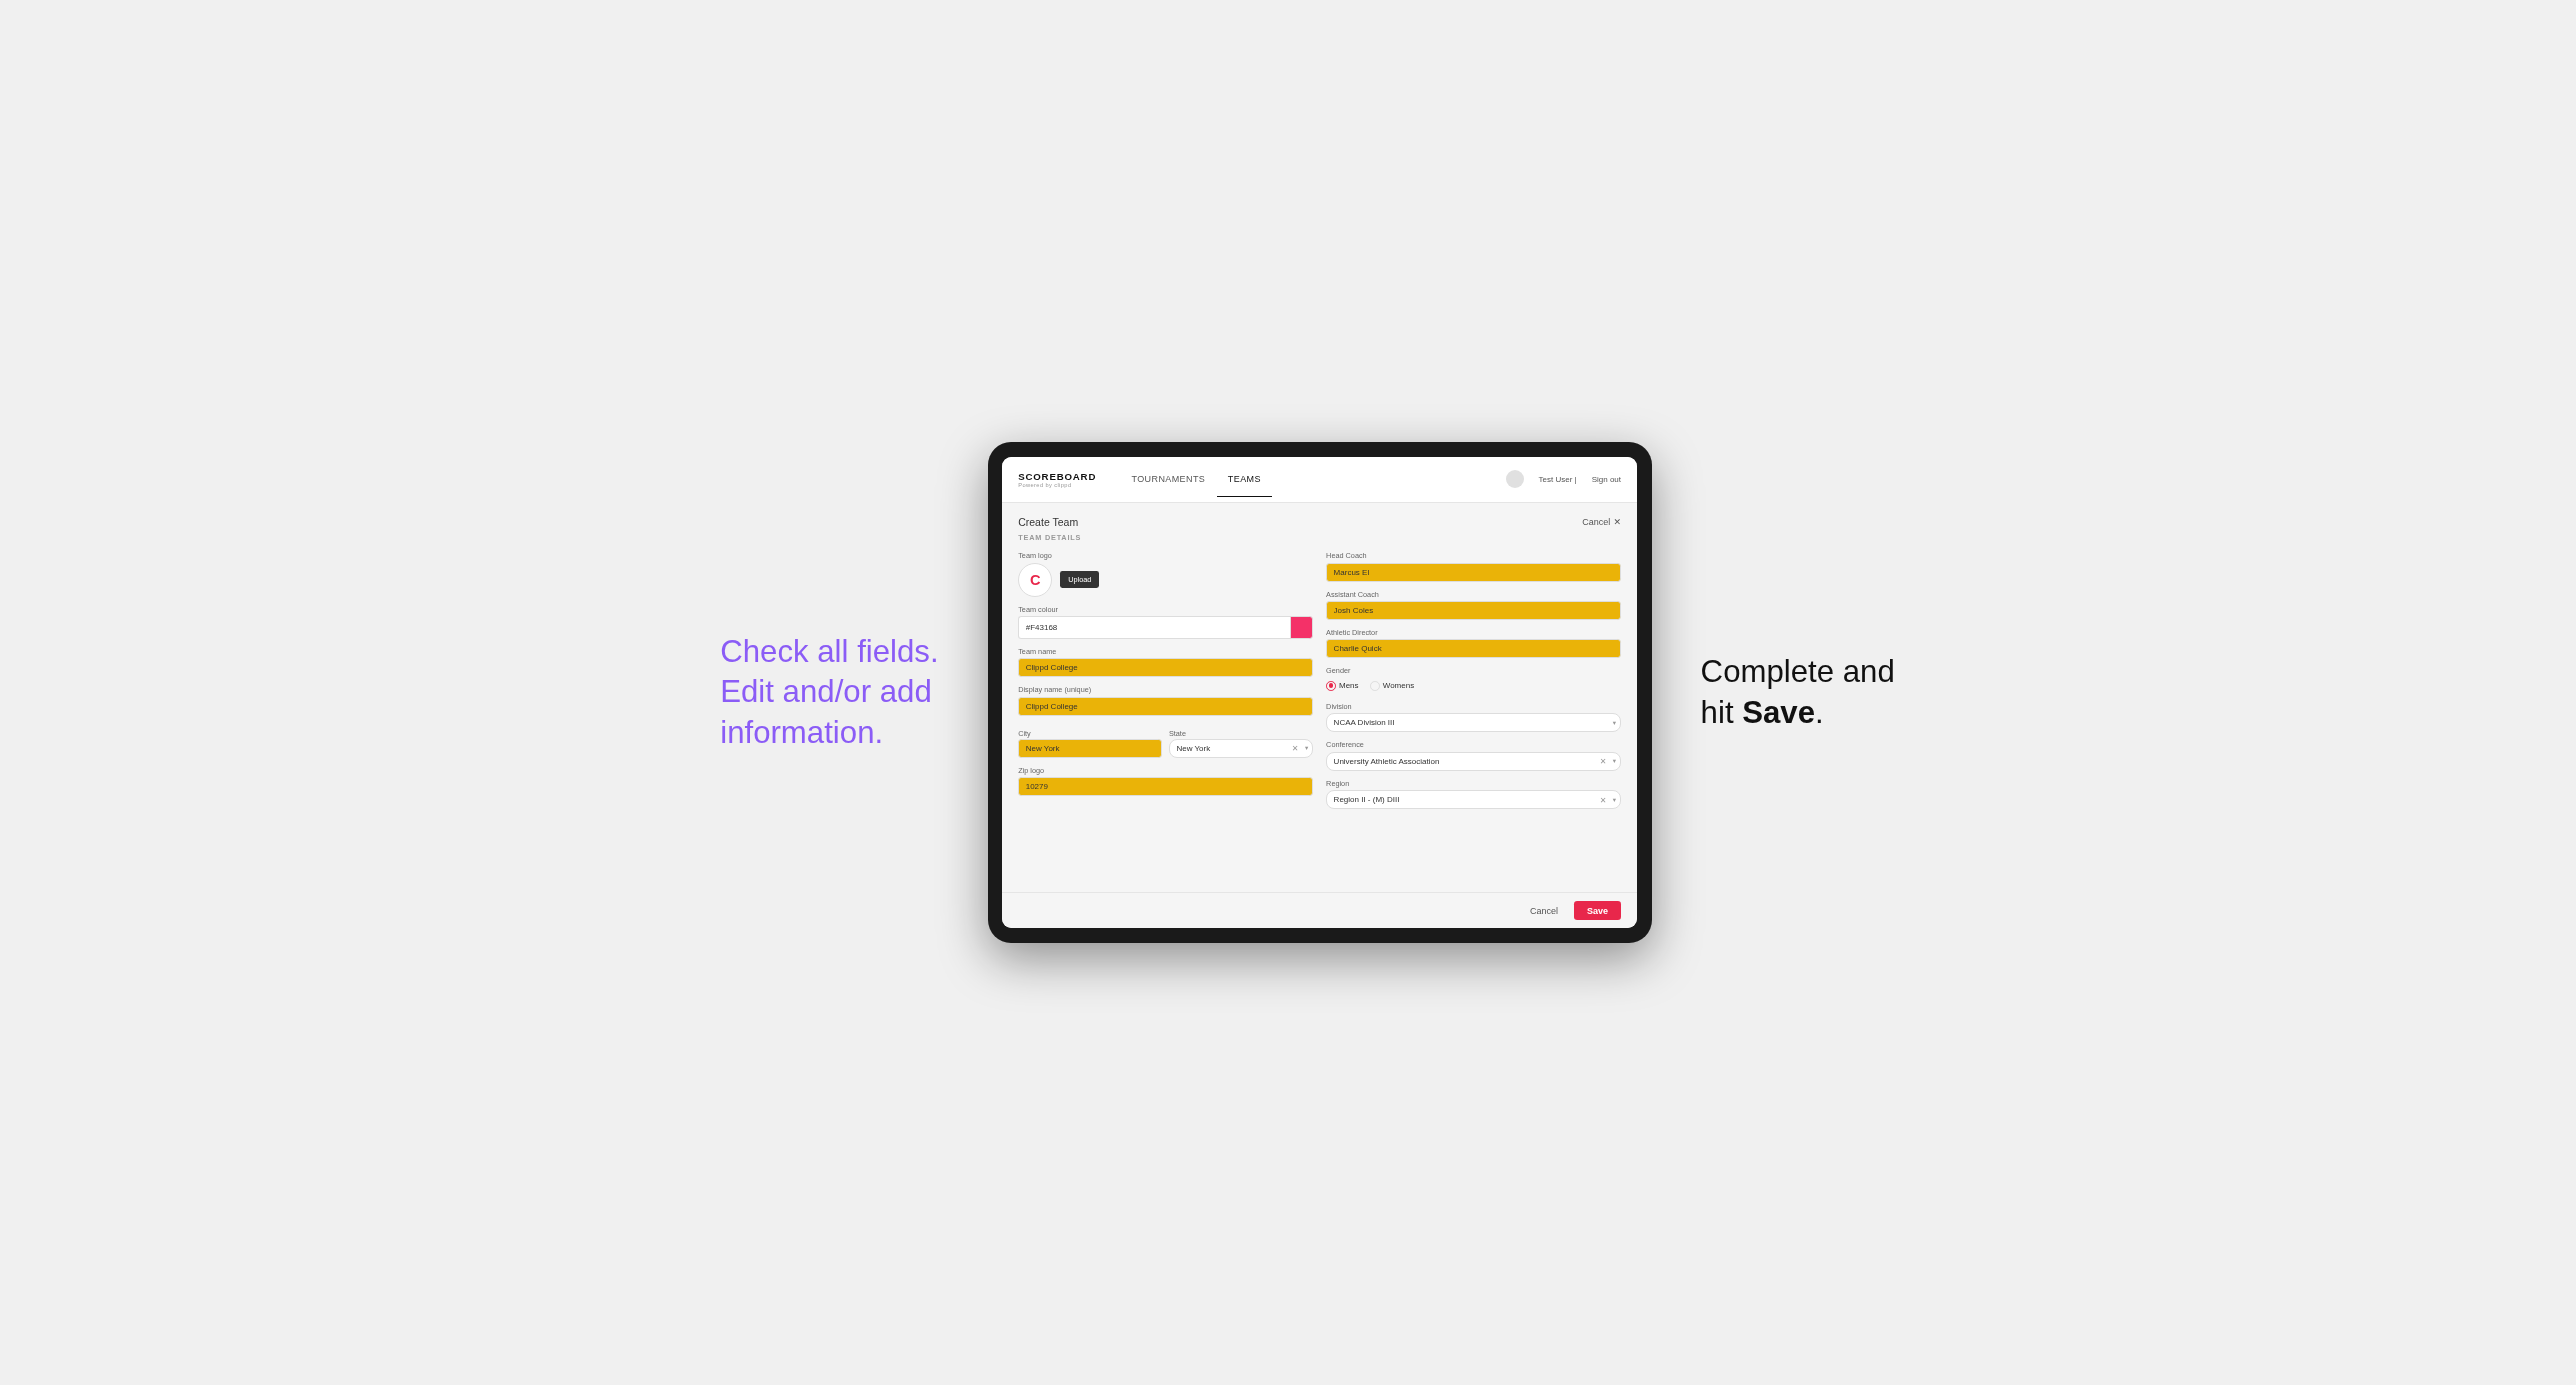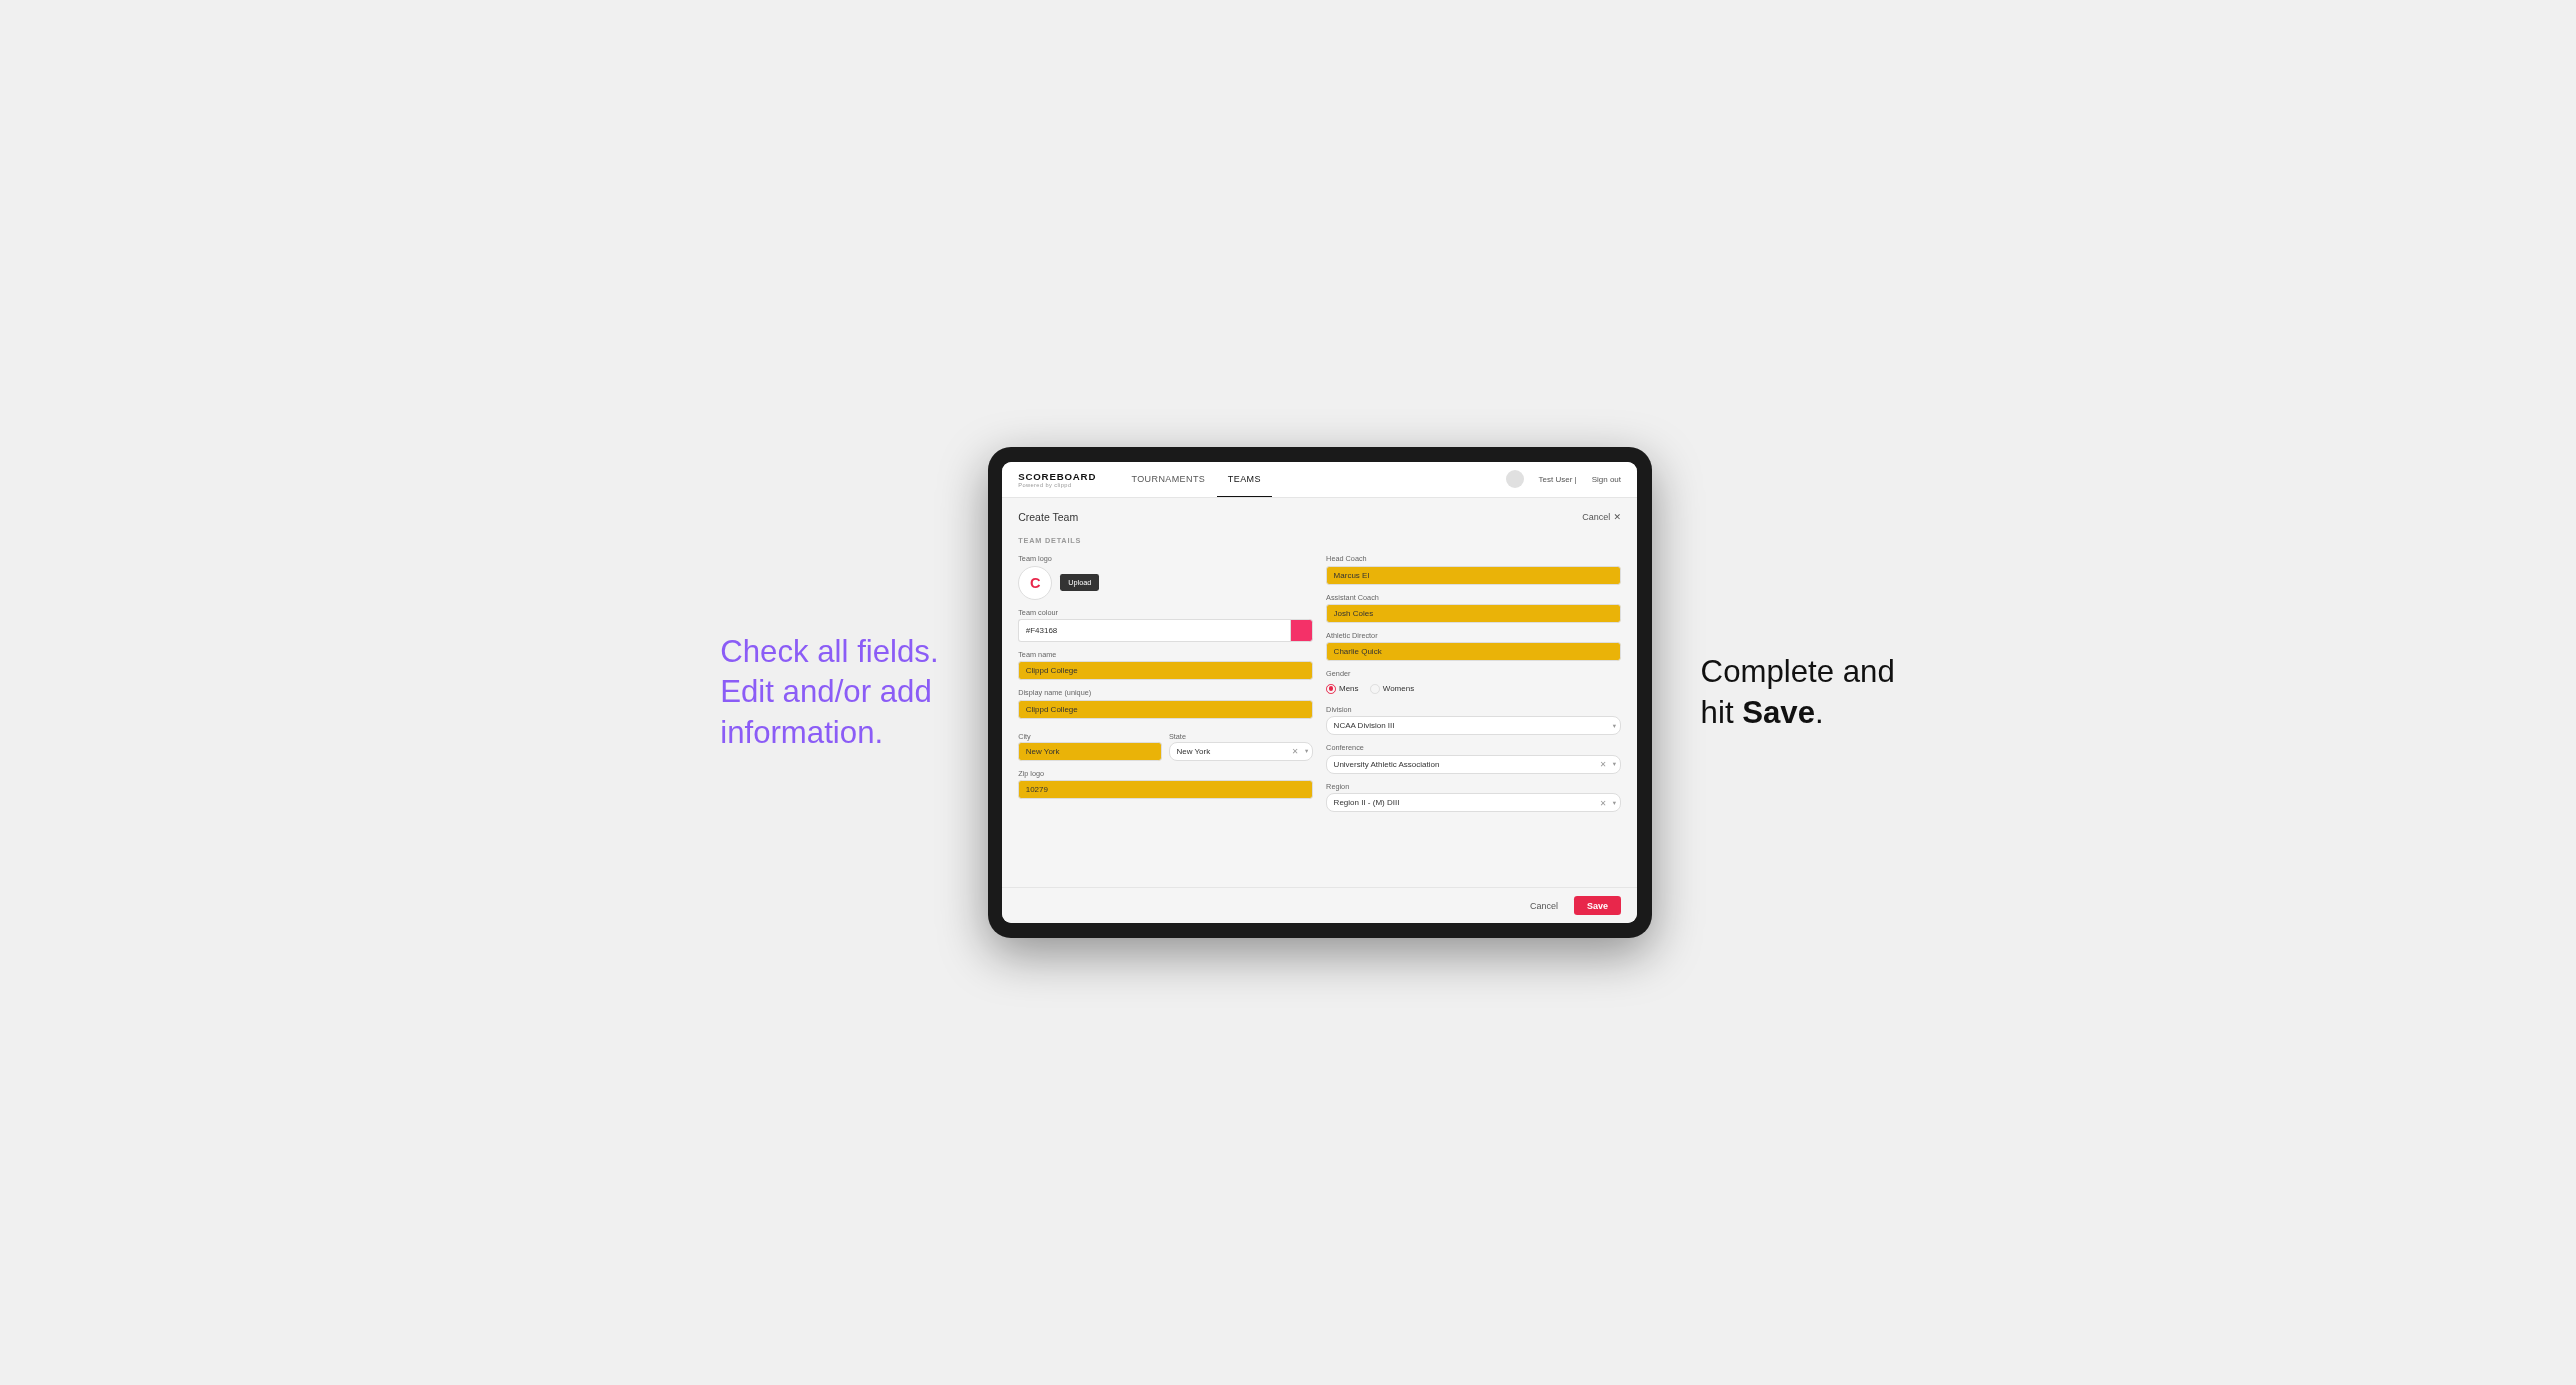--- a/index.html
+++ b/index.html
@@ -63,21 +63,21 @@
       width: 100%;
     }
 
     
     .navbar {
       background: #fff;
       border-bottom: 0.8px solid #e5e5e5;
       display: flex;
       align-items: center;
       padding: 0 16px;
-      height: 36px;
+      height: 46px;
     }
 
     .navbar-logo {
       display: flex;
       flex-direction: column;
       margin-right: 24px;
     }
 
     .navbar-logo-title {
       font-size: 9.7px;
@@ -142,21 +142,21 @@
     .main-content {
       background: #f5f5f5;
       padding: 13px 16px;
       min-height: 389px;
     }
 
     .page-header {
       display: flex;
       justify-content: space-between;
       align-items: center;
-      margin-bottom: 13px;
+      margin-bottom: 5px;
     }
 
     .page-title-text {
       font-size: 10.5px;
       font-weight: 500;
       color: #333;
     }
 
     .cancel-btn-header {
       font-size: 9px;

